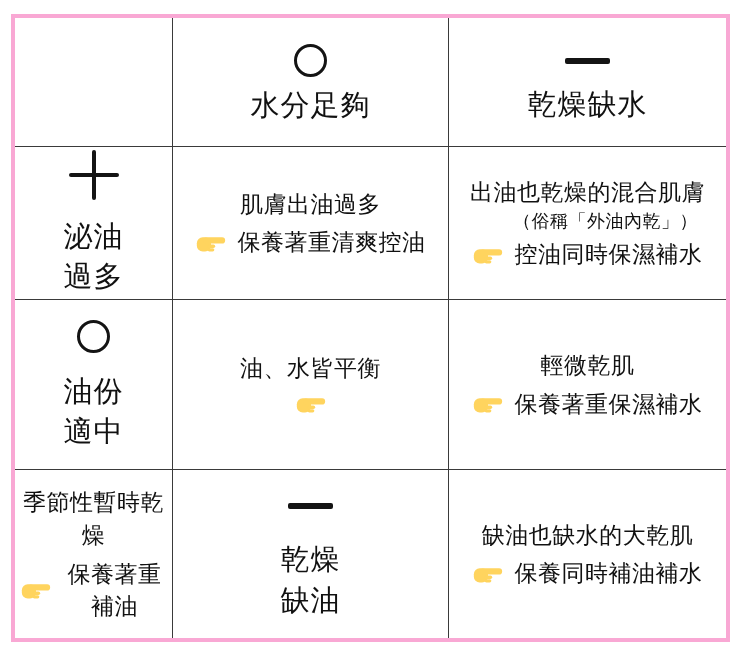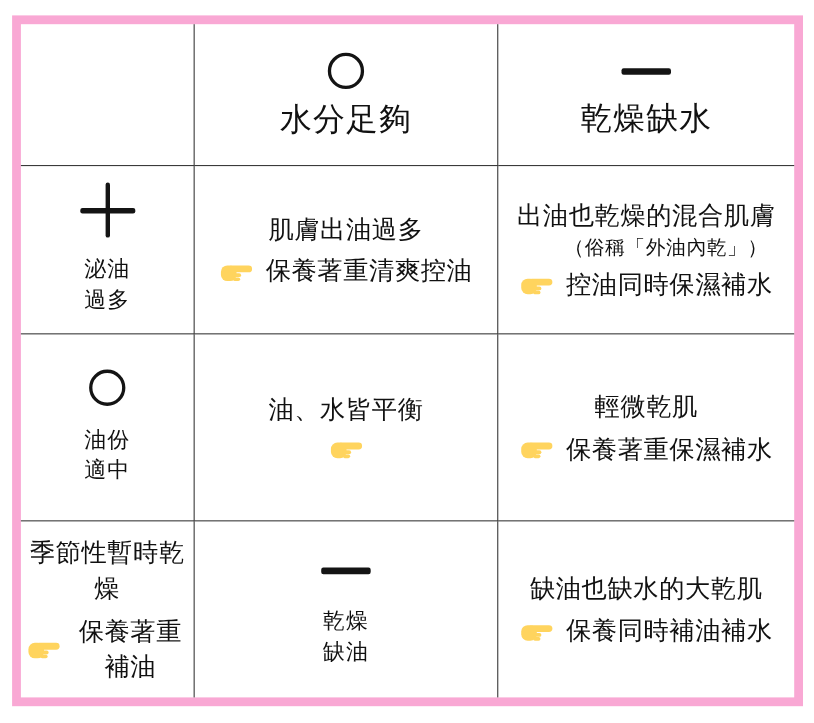--- a/index.html
+++ b/index.html
@@ -3,21 +3,21 @@
 <meta charset="utf-8">
 <style>
   html,body{margin:0;padding:0;}
   body{
     width:740px;height:657px;background:#ffffff;
     font-family:"Liberation Sans", sans-serif;color:#111111;
     position:relative;overflow:hidden;
   }
   .matrix{
     position:absolute;left:11px;top:14px;width:719px;height:628px;
-    box-sizing:border-box;border:8px solid #f9a8d4;
+    box-sizing:border-box;border:4px solid #f9a8d4;
     display:grid;
     grid-template-columns:158px 276px 1fr;
     grid-template-rows:129px 153px 170px 1fr;
     background:#ffffff;
   }
   .cell{
     box-sizing:border-box;
     border-right:1.5px solid #3a3a3a;
     border-bottom:1.5px solid #3a3a3a;
     display:flex;flex-direction:column;align-items:center;justify-content:center;
@@ -37,21 +37,21 @@
   }
   .sym[data-symbol="plus"]{position:relative;width:50px;height:50px;margin:0;}
   .sym[data-symbol="plus"]::before{
     content:"";position:absolute;left:0;top:23px;width:50px;height:4.5px;background:#141414;border-radius:2px;
   }
   .sym[data-symbol="plus"]::after{
     content:"";position:absolute;left:23px;top:0;width:4.5px;height:50px;background:#141414;border-radius:2px;
   }
 
   .head-label{font-size:29px;letter-spacing:1px;margin-top:9px;line-height:1.2;}
-  .row-label{font-size:20px;letter-spacing:1px;line-height:1.38;margin-top:16px;white-space:pre-line;}
+  .row-label{font-size:29px;letter-spacing:1px;line-height:1.38;margin-top:16px;white-space:pre-line;}
 
   .title{font-size:23px;line-height:1.45;letter-spacing:0.5px;}
   .sub{font-size:18px;line-height:1.35;letter-spacing:0.5px;margin-left:36px;}
   .sub:empty{display:none;}
   .action{
     display:flex;align-items:center;justify-content:space-between;gap:12px;
     font-size:23px;letter-spacing:0.5px;margin-top:5px;line-height:1.4;
   }
   .pointer{width:30px;height:24px;flex:0 0 auto;margin-top:3px;}
 </style>

